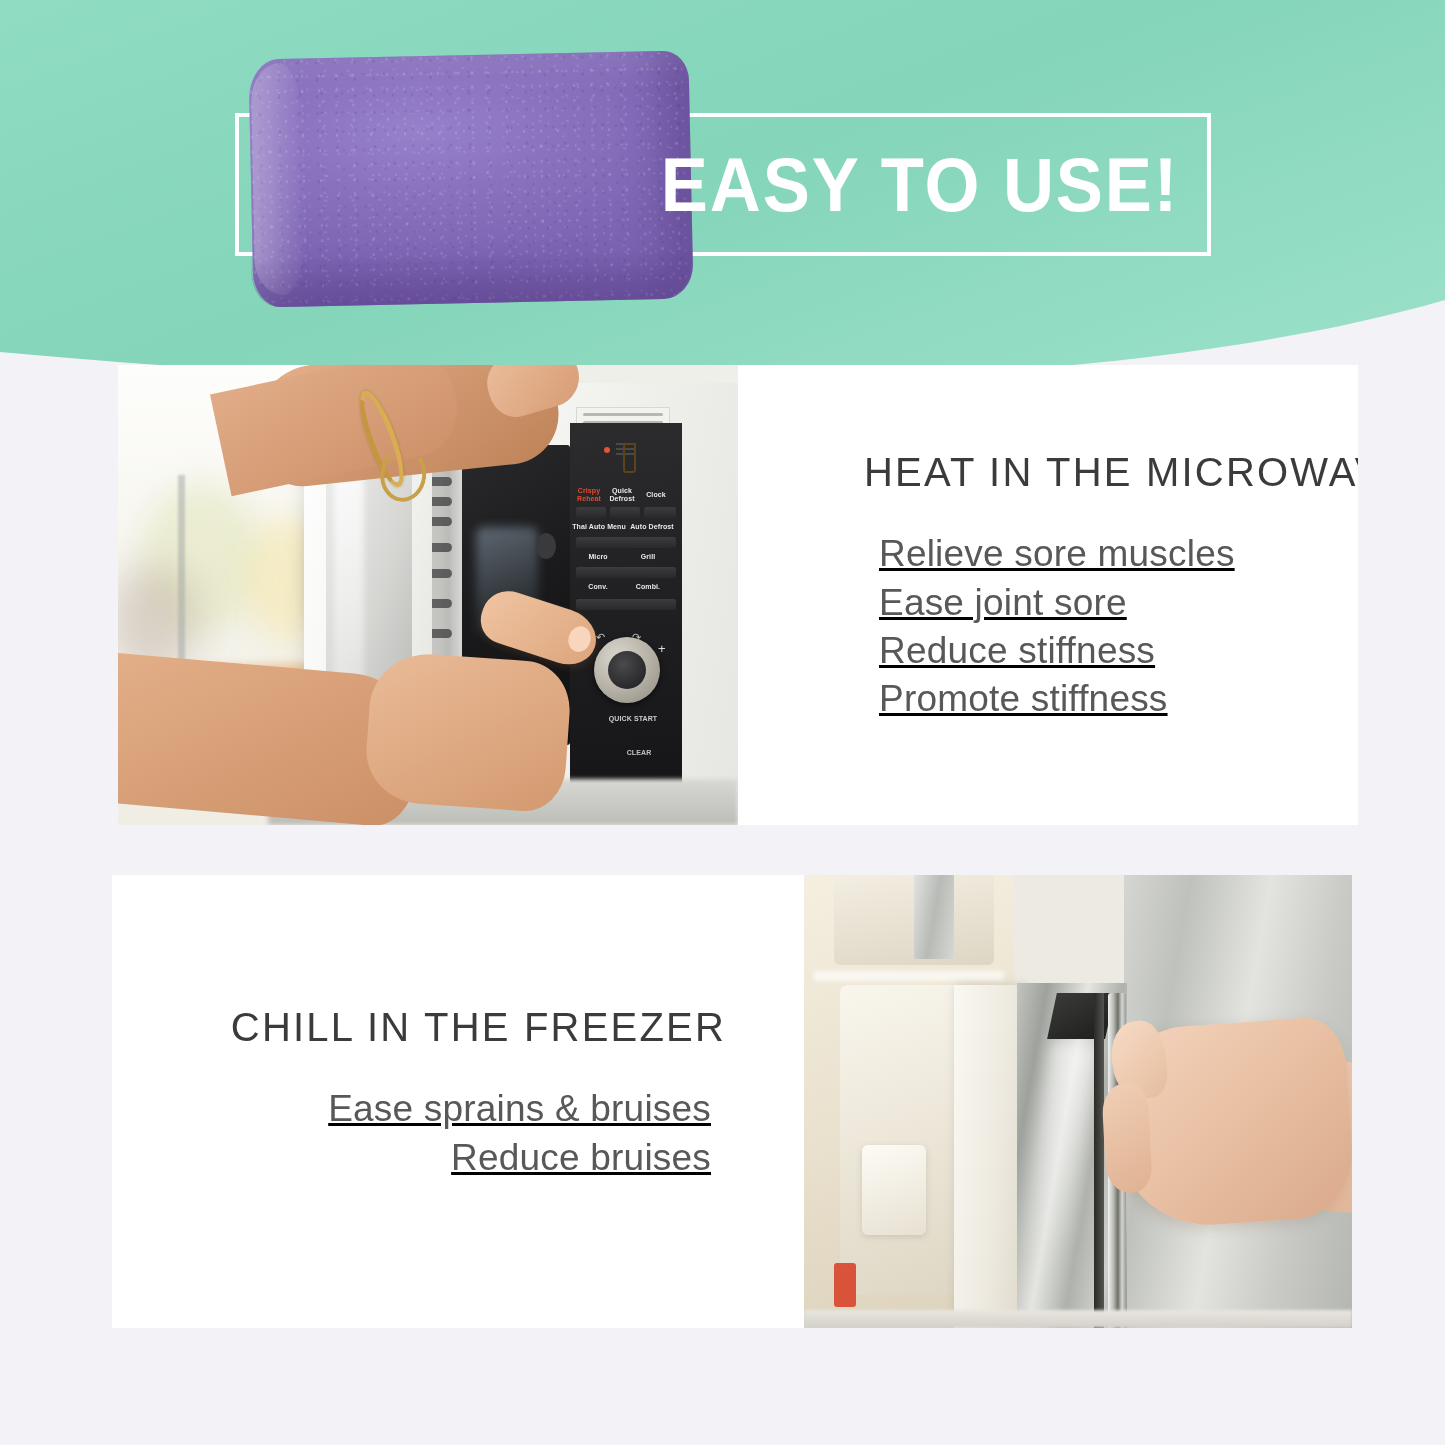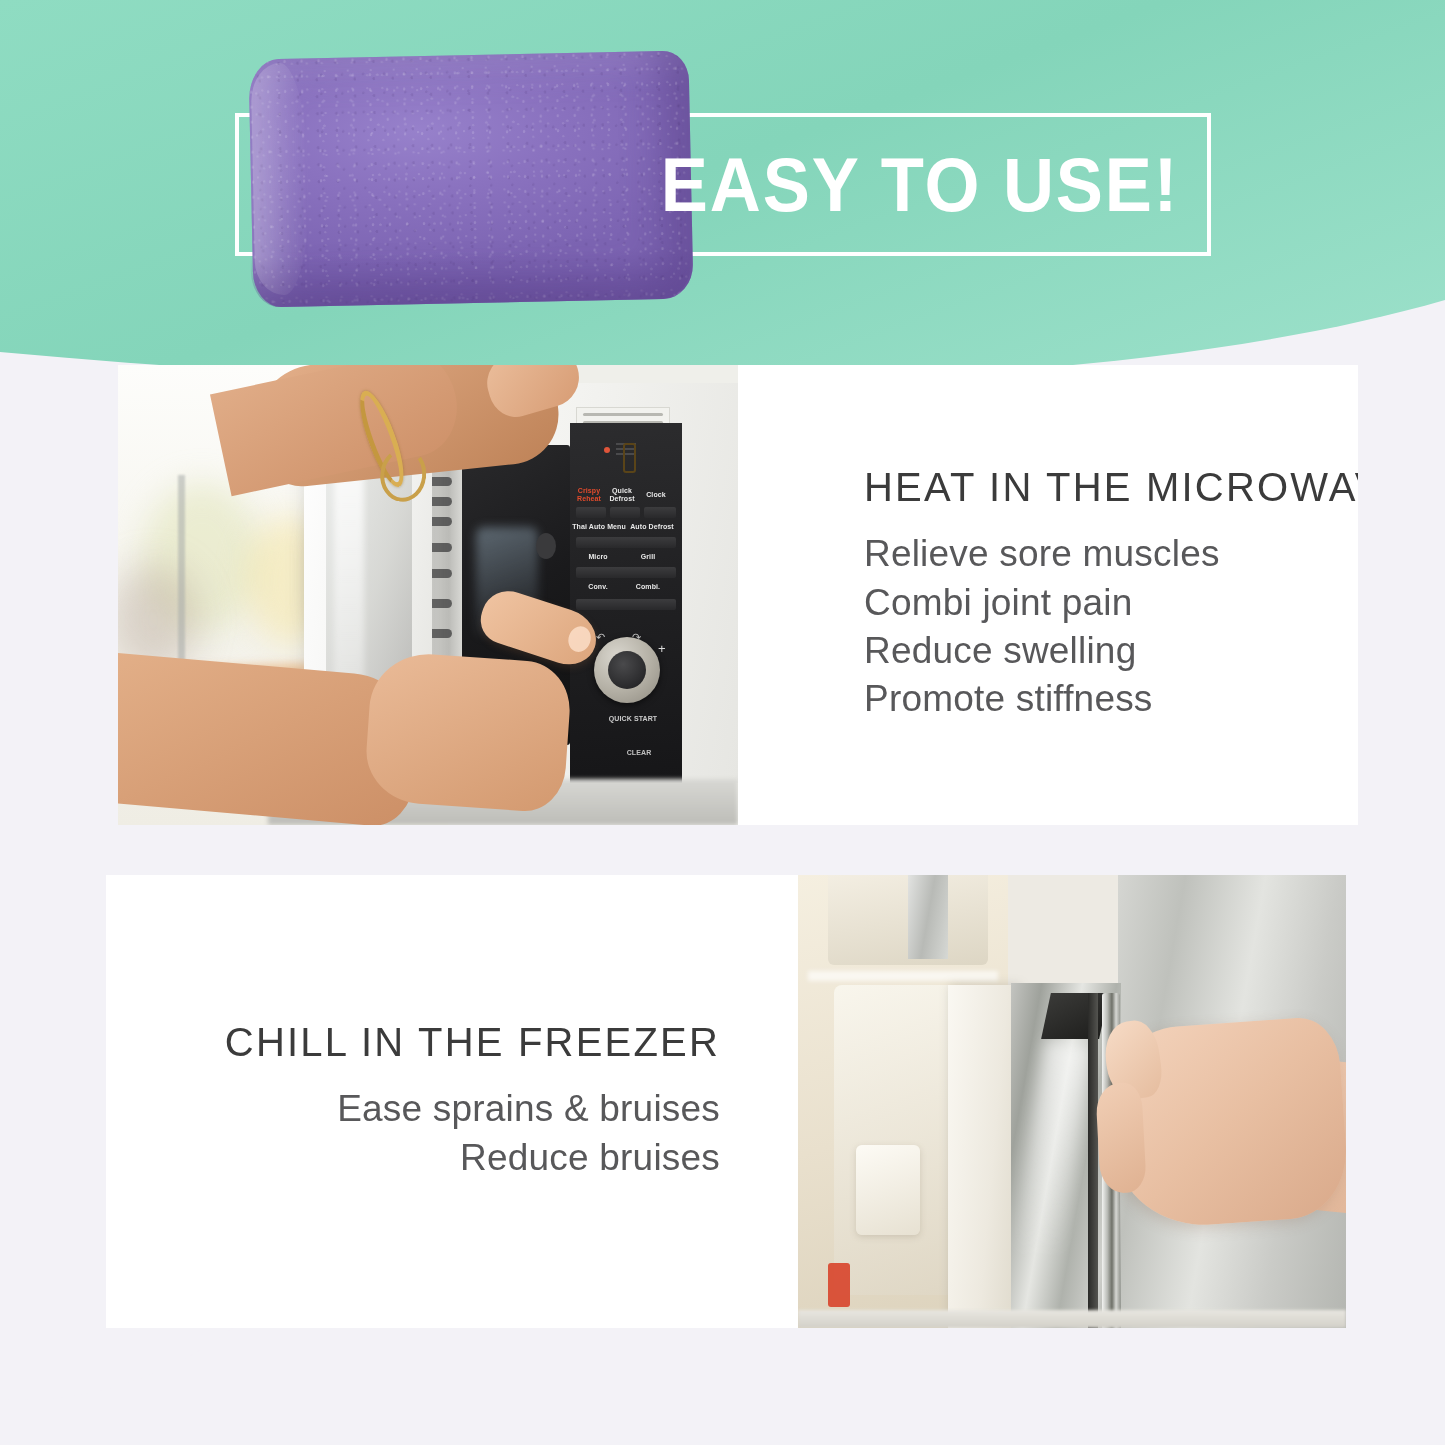--- a/index.html
+++ b/index.html
@@ -93,21 +93,21 @@
     transform:rotate(-1.2deg);
   }
 
   
   .panel{
     position:absolute;
     background:#FFFFFF;
     overflow:hidden;
   }
   .panel-1{left:118px;top:365px;width:1240px;height:460px;}
-  .panel-2{left:106px;top:875px;width:1240px;height:453px;}
+  .panel-2{left:112px;top:875px;width:1240px;height:453px;}
 
   .panel-photo{position:absolute;top:0;height:100%;overflow:hidden;}
   .p1-photo{left:0;width:620px;}
   .p2-photo{right:0;width:548px;}
 
   .panel-text{
     position:absolute;top:0;height:100%;
     display:flex;flex-direction:column;justify-content:center;
     box-sizing:border-box;
   }
@@ -116,21 +116,21 @@
 
   .panel-heading{
     color:#3B3B3B;
     font-size:40px;
     font-weight:400;
     letter-spacing:2.2px;
     margin:0 0 22px 0;
     line-height:1.05;
     white-space:nowrap;
   }
-  .bullet-list{list-style:none;margin:0;padding:0;}
+  .bullet-list{list-style:none;margin:15px;padding:0;text-decoration:underline;}
   .bullet-list li{
     color:#58585A;
     font-size:37px;
     font-weight:300;
     line-height:1.31;
     letter-spacing:.2px;
     white-space:nowrap;
   }
 
   
@@ -504,22 +504,22 @@
         <div class="finger-point">
           <div class="nail"></div>
         </div>
       </div>
     </div>
 
     <div class="panel-text p1-text">
       <h2 class="panel-heading">HEAT IN THE MICROWAVE</h2>
       <ul class="bullet-list">
         <li>Relieve sore muscles</li>
-        <li>Combi joint pain</li>
-        <li>Reduce swelling</li>
+        <li>Ease joint sore</li>
+        <li>Reduce stiffness</li>
         <li>Promote stiffness</li>
       </ul>
     </div>
   </div>
 
   <div class="panel panel-2">
 
     <div class="panel-text p2-text">
       <h2 class="panel-heading">CHILL IN THE FREEZER</h2>
       <ul class="bullet-list">

